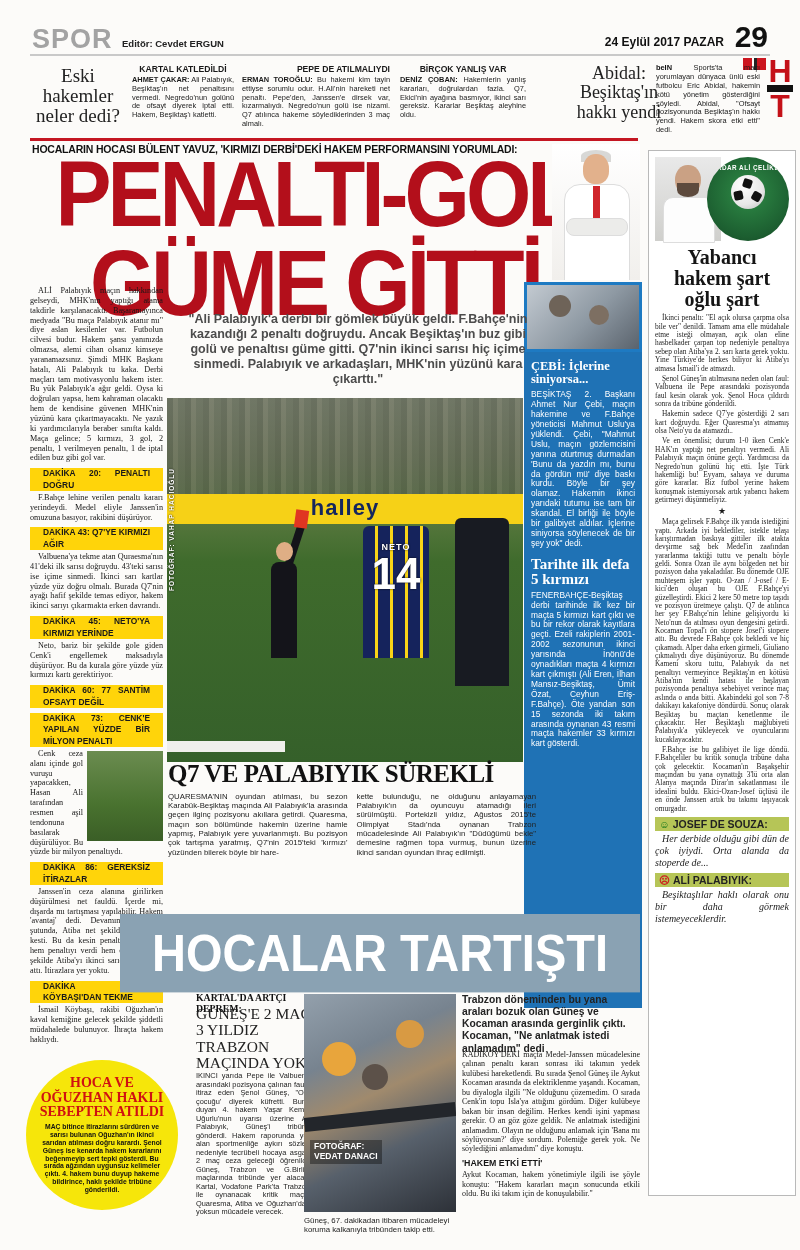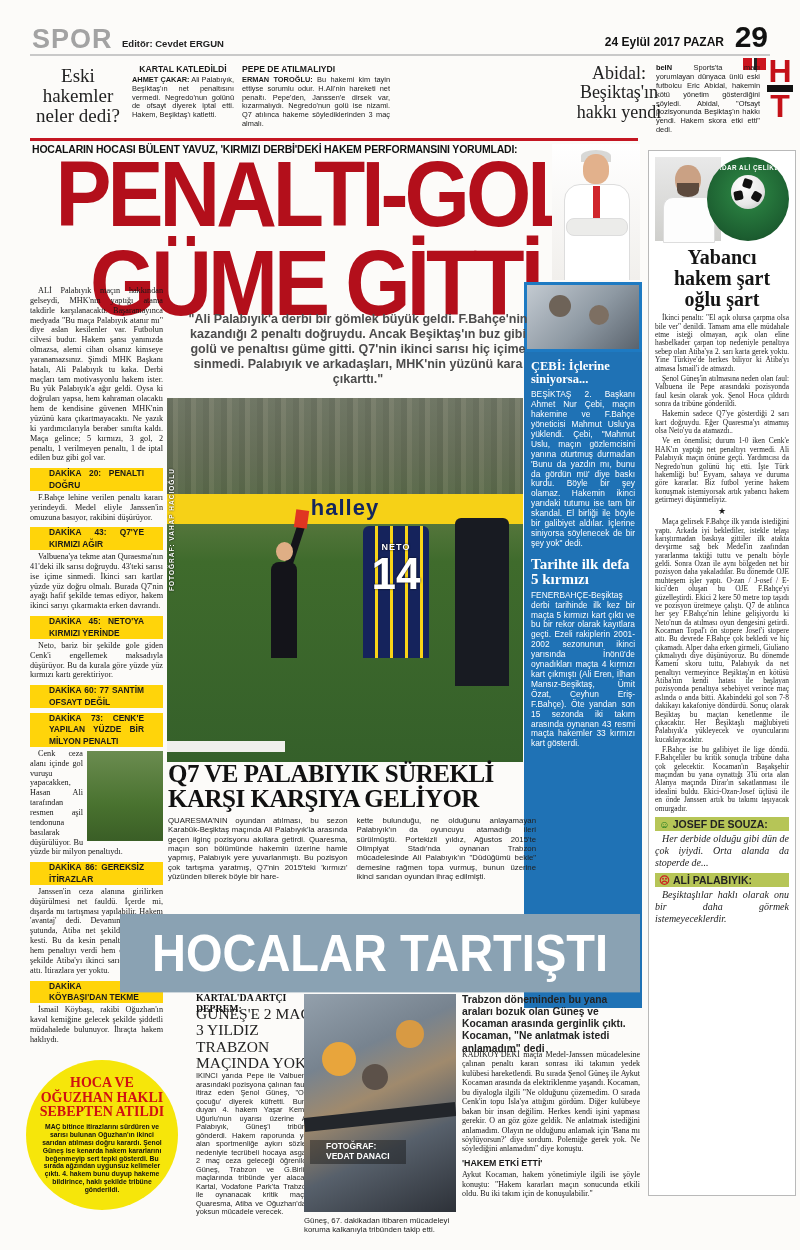--- a/index.html
+++ b/index.html
@@ -16,21 +16,21 @@
   .m-mark1{right:48px;top:58px;width:9px;height:12px;background:#cc1620;}
   .m-mark2{right:34px;top:58px;width:9px;height:12px;background:#cc1620;border-left:3px solid #222;}
 
   
   .t-eski{left:30px;top:66px;width:96px;font-family:"Liberation Serif",serif;font-size:19px;
           line-height:1.05;text-align:center;color:#222;}
   .t-item{font-size:7.4px;line-height:1.18;text-align:justify;}
   .t-item .tt{display:block;text-align:center;font-weight:bold;font-size:8.6px;margin-bottom:2px;}
   .t-k{left:132px;top:64px;width:102px;}
   .t-p{left:242px;top:64px;width:148px;}
-  .t-p .tt{text-align:left;}
+  .t-p .tt{text-align:right;}
   .t-b{left:400px;top:64px;width:126px;}
   .t-abidal{left:560px;top:64px;width:118px;font-family:"Liberation Serif",serif;font-size:18px;
             line-height:1.08;text-align:center;color:#222;}
   .t-bein{left:656px;top:64px;width:104px;font-size:7.4px;line-height:1.2;text-align:justify;}
   .t-bein b{color:#111;}
   .ht{left:764px;top:58px;width:32px;text-align:center;}
   .ht .h,.ht .t{font-size:32px;font-weight:900;color:#c41118;line-height:0.82;font-family:"Liberation Sans",sans-serif;}
   .ht .bar{width:26px;height:7px;background:#111;margin:1px auto;}
 
   
@@ -50,21 +50,21 @@
   .bp-h1{position:absolute;left:22px;top:10px;width:22px;height:22px;border-radius:50%;background:#6e6358;}
   .bp-h2{position:absolute;left:62px;top:20px;width:20px;height:20px;border-radius:50%;background:#7d6f62;}
   .quote{left:186px;top:312px;width:344px;font-size:12.5px;font-weight:bold;color:#4c4c4c;
          text-align:center;line-height:1.2;}
 
   
   .leftcol{left:30px;top:286px;width:133px;height:792px;overflow:hidden;
            font-family:"Liberation Serif",serif;font-size:8.2px;line-height:1.2;text-align:justify;color:#161616;}
   .leftcol p{margin:0 0 2px;text-indent:8px;}
   .yh{display:inline-block;background:#ffd40a;color:#191919;font-family:"Liberation Sans",sans-serif;
-      font-weight:bold;font-size:8.4px;line-height:1.35;padding:0 19px;margin:3px 0 2px;}
+      font-weight:bold;font-size:8.4px;line-height:1.35;padding:0 13px;margin:3px 0 2px;}
   .d73img{float:right;width:76px;height:90px;margin:2px 0 2px 4px;
           background:linear-gradient(#6b8c50 0%,#49722f 60%,#3a5e26 100%);}
 
   
   .mainphoto{left:167px;top:398px;width:356px;height:364px;overflow:hidden;
     background:linear-gradient(#8a927b 0%,#75815f 16%,#5d7a42 30%,#3f6b2c 45%,#35602a 100%);}
   .mp-crowd{position:absolute;left:0;top:0;width:100%;height:96px;opacity:.5;
     background:repeating-linear-gradient(90deg,#4a4f45 0 6px,#6d6f62 6px 11px,#565c50 11px 18px);}
   .board{position:absolute;left:0;top:96px;width:100%;height:30px;background:#f6d117;
          color:#15265e;font-weight:900;font-size:22px;text-align:center;line-height:28px;letter-spacing:1px;}
@@ -107,21 +107,21 @@
            line-height:1.05;color:#222;}
   .g-body{left:196px;top:1072px;width:114px;height:172px;overflow:hidden;
           font-size:7.4px;line-height:1.15;text-align:justify;color:#222;}
   .photo2{left:304px;top:994px;width:152px;height:218px;overflow:hidden;
     background:linear-gradient(155deg,#93a0ac 0%,#77838f 28%,#a08a6d 46%,#57606b 68%,#2d3138 100%);}
   .p2-o1{position:absolute;left:18px;top:48px;width:34px;height:34px;border-radius:50%;background:#e8a53c;}
   .p2-o2{position:absolute;left:92px;top:26px;width:28px;height:28px;border-radius:50%;background:#d89a43;}
   .p2-h1{position:absolute;left:58px;top:70px;width:26px;height:26px;border-radius:50%;background:#5c5149;}
   .p2-rail{position:absolute;left:0;top:116px;width:100%;height:14px;background:#23262b;transform:rotate(-6deg);}
   .p2-credit{position:absolute;left:6px;top:146px;background:rgba(20,20,20,.45);color:#fff;
-             font-weight:bold;font-size:8.5px;line-height:1.15;padding:2px 16px;}
+             font-weight:bold;font-size:8.5px;line-height:1.15;padding:2px 4px;}
   .p2-cap{left:304px;top:1216px;width:152px;font-size:7.8px;line-height:1.2;color:#222;}
   .k-intro{left:462px;top:994px;width:178px;font-size:10.3px;font-weight:bold;line-height:1.18;color:#222;}
   .k-body{left:462px;top:1050px;width:178px;height:196px;overflow:hidden;
           font-family:"Liberation Serif",serif;font-size:8px;line-height:1.18;text-align:justify;color:#161616;}
   .k-sub{font-weight:bold;font-family:"Liberation Sans",sans-serif;font-size:8.8px;margin:4px 0 2px;}
 
   
   .circle{left:26px;top:1060px;width:152px;height:150px;border-radius:50%;background:#f6e60a;
           overflow:hidden;text-align:center;box-sizing:border-box;padding:16px 12px 0;}
   .circle .ct{font-family:"Liberation Serif",serif;font-weight:900;font-size:14px;line-height:1.05;color:#d01111;}
@@ -172,20 +172,24 @@
 
   <div class="abs t-eski">Eski hakemler neler dedi?</div>
   <div class="abs t-item t-k">
     <span class="tt">KARTAL KATLEDİLDİ</span>
     <b>AHMET ÇAKAR:</b><span> Ali Palabıyık, Beşiktaş'ın net penaltısını vermedi. Negredo'nun golünü de ofsayt diyerek iptal etti. Hakem, Beşiktaş'ı katletti.</span>
   </div>
   <div class="abs t-item t-p">
     <span class="tt">PEPE DE ATILMALIYDI</span>
     <b>ERMAN TOROĞLU:</b><span> Bu hakemi kim tayin ettiyse sorumlu odur. H.Ali'nin hareketi net penaltı. Pepe'den, Janssen'e dirsek var, kızarmalıydı. Negredo'nun golü ise nizami. Q7 atılınca hakeme söylediklerinden 3 maç almalı.</span>
   </div>
+  <div class="abs t-item t-b">
+    <span class="tt">BİRÇOK YANLIŞ VAR</span>
+    <b>DENİZ ÇOBAN:</b><span> Hakemlerin yanlış kararları, doğrulardan fazla. Q7, Ekici'nin ayağına basmıyor, ikinci sarı gereksiz. Kararlar Beşiktaş aleyhine oldu.</span>
+  </div>
   <div class="abs t-abidal">Abidal: Beşiktaş'ın hakkı yendi</div>
   <div class="abs t-bein">
     <b>beIN</b><span> Sports'ta maçı yorumlayan dünyaca ünlü eski futbolcu Eric Abidal, hakemin kötü yönetim gösterdiğini söyledi. Abidal, "Ofsayt pozisyonunda Beşiktaş'ın hakkı yendi. Hakem skora etki etti" dedi.</span>
   </div>
   <div class="abs ht">
     <div class="h">H</div>
     <div class="bar"></div>
     <div class="t">T</div>
   </div>
 
@@ -246,21 +250,20 @@
   <div class="abs cebi">
     <div class="ct">ÇEBİ: İçlerine siniyorsa...</div>
     <div class="cb">BEŞİKTAŞ 2. Başkanı Ahmet Nur Çebi, maçın hakemine ve F.Bahçe yöneticisi Mahmut Uslu'ya yüklendi. Çebi, "Mahmut Uslu, maçın gözlemcisini yanına oturtmuş durmadan 'Bunu da yazdın mı, bunu da gördün mü' diye baskı kurdu. Böyle bir şey olamaz. Hakemin ikinci yarıdaki tutumu ise tam bir skandal. El birliği ile böyle bir galibiyet aldılar. İçlerine siniyorsa söylenecek de bir şey yok" dedi.</div>
     <div class="cs">Tarihte ilk defa 5 kırmızı</div>
     <div class="cb">FENERBAHÇE-Beşiktaş derbi tarihinde ilk kez bir maçta 5 kırmızı kart çıktı ve bu bir rekor olarak kayıtlara geçti. Ezeli rakiplerin 2001-2002 sezonunun ikinci yarısında İnönü'de oynadıkları maçta 4 kırmızı kart çıkmıştı (Ali Eren, İlhan Mansız-Beşiktaş, Ümit Özat, Ceyhun Eriş-F.Bahçe). Öte yandan son 15 sezonda iki takım arasında oynanan 43 resmi maçta hakemler 33 kırmızı kart gösterdi.</div>
   </div>
 
   <div class="abs q7">
     <h2>
       <div>Q7 VE PALABIYIK SÜREKLİ</div>
-      <div>KARŞI KARŞIYA GELİYOR</div>
     </h2>
     <div class="q7cols">
       <div>QUARESMA'NIN oyundan atılması, bu sezon Karabük-Beşiktaş maçında Ali Palabıyık'la arasında geçen ilginç pozisyonu akıllara getirdi. Quaresma, maçın son bölümünde hakemin üzerine hamle yapmış, Palabıyık yere yuvarlanmıştı. Bu pozisyon çok tartışma yaratmış, Q7'nin 2015'teki 'kırmızı' yüzünden bilerek böyle bir hare-</div>
       <div>kette bulunduğu, ne olduğunu anlayamayan Palabıyık'ın da oyuncuyu atamadığı ileri sürülmüştü. Portekizli yıldız, Ağustos 2015'te Olimpiyat Stadı'nda oynanan Trabzon mücadelesinde Ali Palabıyık'ın "Düdüğümü bekle" demesine rağmen topa vurmuş, bunun üzerine ikinci sarıdan oyundan ihraç edilmişti.</div>
     </div>
   </div>
 
   <div class="abs banner">HOCALAR TARTIŞTI</div>
 
   <div class="abs g-kicker">KARTAL'DA ARTÇI DEPREM:</div>

